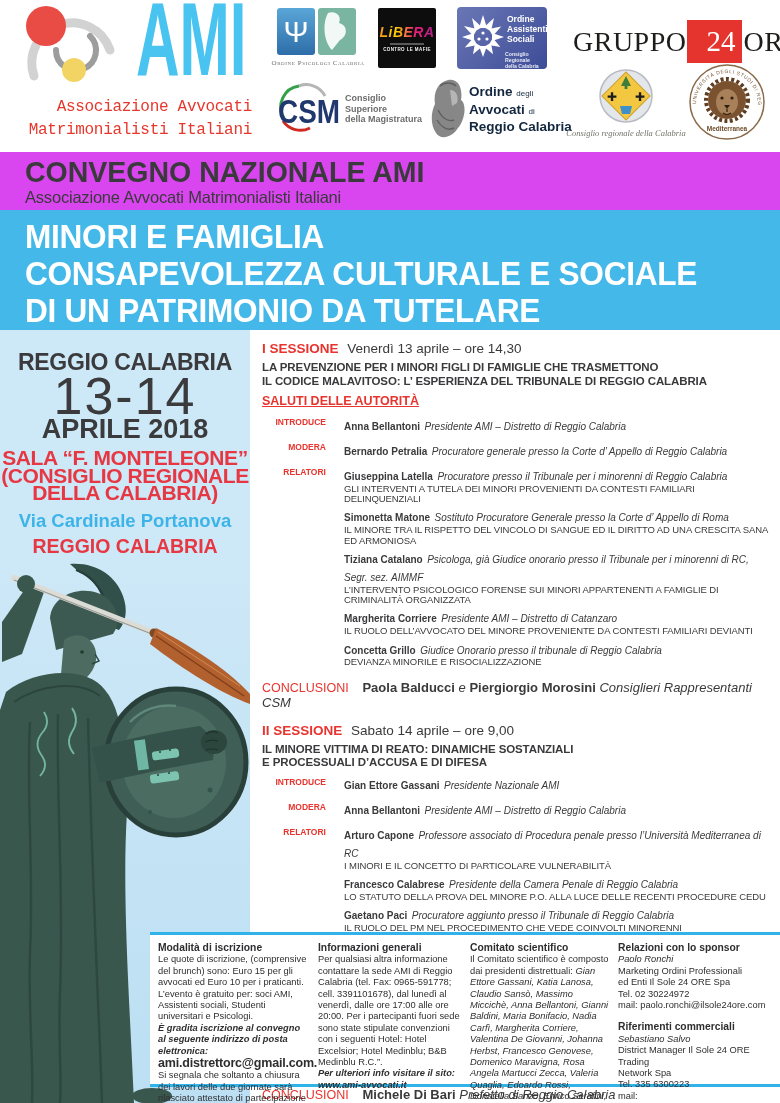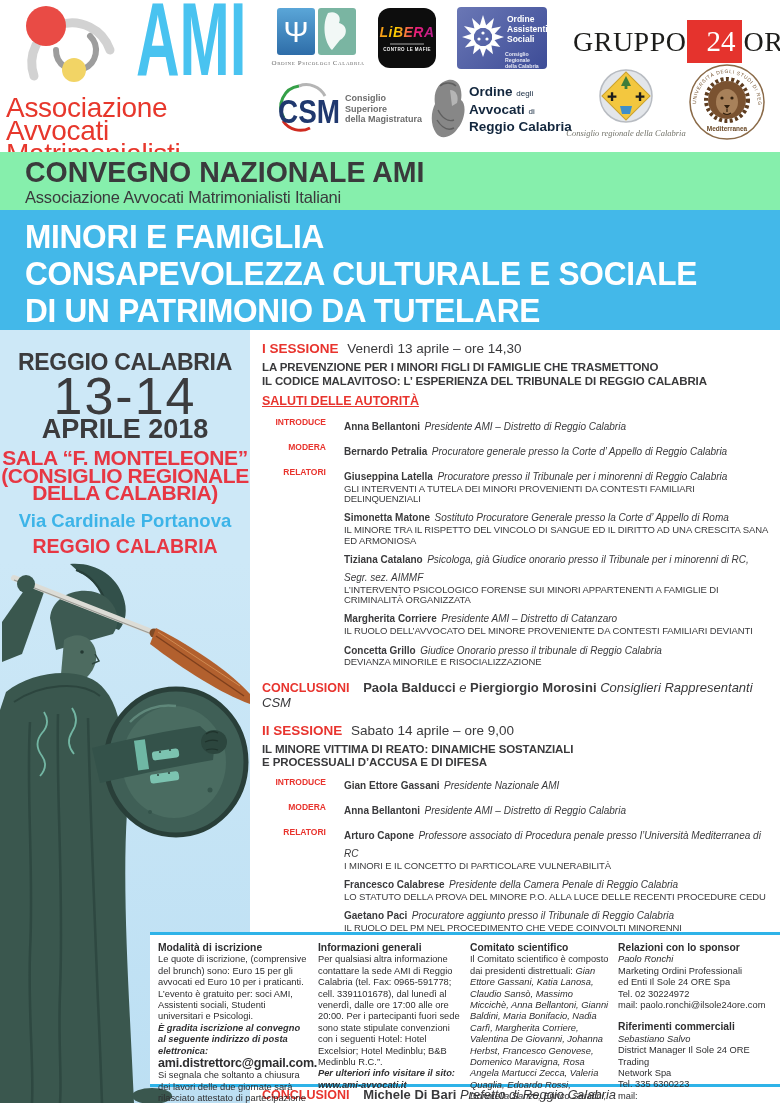--- a/index.html
+++ b/index.html
@@ -3,29 +3,29 @@
 <meta charset="utf-8">
 <style>
   html,body{margin:0;padding:0;background:#e9e9e9;}
   .page{position:relative;width:780px;height:1103px;background:#ffffff;overflow:hidden;
         font-family:"Liberation Sans",sans-serif;color:#3a3a3c;}
   .abs{position:absolute;}
 
   
   .ami-acronym{position:absolute;left:136px;top:-8px;font-size:104px;font-weight:bold;
     color:#49c3f0;line-height:0.92;transform:scale(0.58,1.0);transform-origin:left top;white-space:nowrap;}
-  .ami-org{position:absolute;left:6px;top:96px;width:246px;text-align:left;color:#e7372c;
-    font-size:28px;line-height:23px;letter-spacing:-0.3px;}
+  .ami-org{position:absolute;left:6px;top:96px;width:246px;text-align:right;color:#e7372c;
+    font-size:16px;line-height:23px;letter-spacing:-0.3px;font-family:Liberation Mono, monospace;}
   .psi-panel{position:absolute;top:8px;width:38px;height:47px;border-radius:3px;}
   .psi-left{left:277px;background:linear-gradient(180deg,#5aa6d8,#2e6da8);color:#fff;
     font-size:30px;text-align:center;line-height:47px;}
   .psi-right{left:318px;background:#7ab5a2;}
   .psi-caption{position:absolute;left:260px;top:59px;width:116px;text-align:center;
     font-family:"Liberation Serif",serif;font-variant:small-caps;font-size:7px;color:#6d6d6d;letter-spacing:0.6px;}
-  .libera{position:absolute;left:378px;top:8px;width:58px;height:60px;background:#0d0d0d;border-radius:12px;
+  .libera{position:absolute;left:378px;top:8px;width:58px;height:60px;background:#0d0d0d;border-radius:2px;
     display:flex;flex-direction:column;align-items:center;justify-content:center;}
   .libera-word{font-style:italic;font-weight:bold;font-size:14px;letter-spacing:0.5px;
     background:linear-gradient(90deg,#f7941d 0%,#ffd400 30%,#ec1e79 65%,#c k 100%);
     background:linear-gradient(90deg,#f7941d 0%,#ffd400 30%,#ec1e79 65%,#b01e8c 100%);
     -webkit-background-clip:text;background-clip:text;color:transparent;}
   .libera-bar{width:34px;height:2px;background:#5a5a5a;margin:3px 0 2px;}
   .libera-tag{font-size:4.5px;color:#f2f2f2;letter-spacing:0.4px;font-weight:bold;}
   .oas{position:absolute;left:457px;top:7px;width:90px;height:62px;border-radius:4px;
     background:linear-gradient(135deg,#6a77b5,#3d4c97);}
   .oas-lines{position:absolute;left:50px;top:7px;color:#fff;font-weight:bold;font-size:8.5px;line-height:10px;}
@@ -35,21 +35,21 @@
   .g24 .serif{font-size:28px;letter-spacing:0.5px;}
   .g24-box{width:43px;height:43px;background:#e5332d;color:#fff;font-size:29px;
     text-align:center;line-height:43px;margin:0 1px;padding-left:12px;}
   .csm-text{position:absolute;left:345px;top:93px;font-size:9px;line-height:10.5px;color:#6d6d6d;font-weight:bold;}
   .oarc-text{position:absolute;left:469px;top:84px;color:#13273e;font-size:13.5px;font-weight:bold;line-height:15.5px;}
   .oarc-text small{font-size:8px;font-weight:normal;}
   .crc-caption{position:absolute;left:560px;top:128px;width:132px;text-align:center;
     font-family:"Liberation Serif",serif;font-style:italic;font-size:8.5px;color:#73736a;}
 
   
-  .band-light{position:absolute;left:0;top:152px;width:780px;height:58px;background:#86efac;}
+  .band-light{position:absolute;left:0;top:152px;width:780px;height:58px;background:#d946ef;}
   .band-light .t1{position:absolute;left:25px;top:3px;font-size:30px;font-weight:bold;color:#3a3a3c;
     transform:scaleX(0.95);transform-origin:left;white-space:nowrap;}
   .band-light .t2{position:absolute;left:25px;top:36px;font-size:16.5px;color:#3a3a3c;
     letter-spacing:-0.2px;white-space:nowrap;}
   .band-cyan{position:absolute;left:0;top:210px;width:780px;height:120px;background:#43b8e9;}
   .band-cyan .line{position:absolute;left:25px;font-size:34px;font-weight:bold;color:#fff;
     transform:scaleX(0.93);transform-origin:left;white-space:nowrap;letter-spacing:-0.3px;}
 
   
   .sidebar{position:absolute;left:0;top:330px;width:250px;height:773px;background:#cde8f7;}
@@ -67,21 +67,21 @@
   .sess-label{color:#e8342e;font-weight:bold;margin-right:5px;}
   .sess-title{font-size:11.5px;font-weight:bold;line-height:1.2;margin-bottom:5px;letter-spacing:-0.1px;}
   .saluti{color:#e8342e;font-weight:bold;font-size:12.5px;margin:2px 0 8px;text-decoration:underline;}
   .prow{display:grid;grid-template-columns:64px 1fr;column-gap:18px;margin-bottom:7px;}
   .plabel{color:#e8342e;font-weight:bold;font-size:8.5px;text-align:right;padding-top:1.5px;}
   .pname{font-weight:bold;font-size:10px;}
   .prole{font-style:italic;font-size:10px;}
   .topic{font-size:9.5px;line-height:1.12;letter-spacing:-0.1px;}
   .speaker{margin-bottom:2.5px;line-height:1.12;}
   .concl{margin:9px 0 13px;font-size:13px;}
-  .concl .plabel2{color:#e8342e;font-weight:bold;font-size:12.5px;margin-right:10px;}
+  .concl .plabel2{color:#e8342e;font-weight:normal;font-size:12.5px;margin-right:10px;}
   .concl .cname{font-weight:bold;}
   .concl .crole{font-style:italic;}
   .brunch{color:#e8342e;font-weight:bold;font-size:13px;margin:14px 0 16px;}
 
   
   .footer{position:absolute;left:150px;top:932px;width:630px;height:149px;background:#fff;
     border-top:3px solid #2fb3e8;border-bottom:3px solid #2fb3e8;z-index:5;}
   .fcol{position:absolute;top:7px;font-size:9.3px;line-height:11.4px;color:#2e2e30;}
   .fcol h4{margin:0 0 1px;font-size:10.3px;}
   .f1{left:8px;width:150px;}

